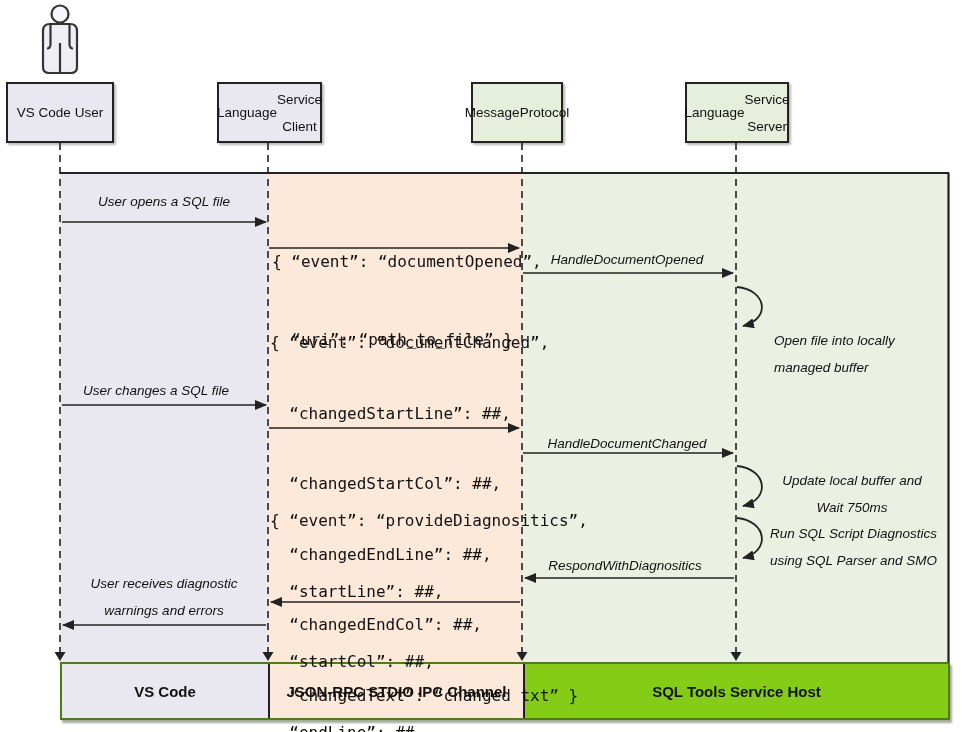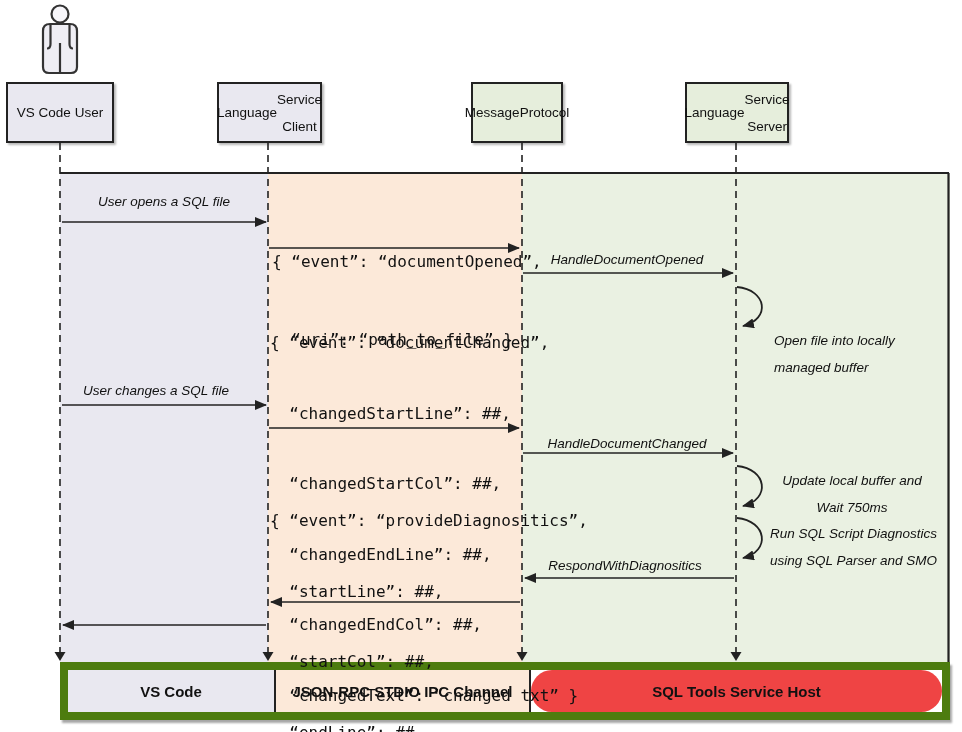--- a/index.html
+++ b/index.html
@@ -12,21 +12,21 @@
   .lane-host{left:522px;width:428px;background:#eaf1e2;}
   
   .hbox{position:absolute;top:82px;height:61px;border:2px solid #222;
         display:flex;flex-direction:row;justify-content:center;align-items:center;
         font-size:13.5px;line-height:27px;text-align:center;box-sizing:border-box;
         box-shadow:2px 2px 2px rgba(0,0,0,0.28);}
   .hbox.lav{background:#e9e8f0;}
   .hbox.grn{background:#e6eedc;}
   
   .footer-row{position:absolute;left:60px;top:662px;width:890px;height:58px;
-              border:8px solid #4d7c0f;box-sizing:border-box;display:flex;
+              border:2px solid #4d7c0f;box-sizing:border-box;display:flex;
               box-shadow:2px 3px 2px rgba(0,0,0,0.35);justify-content:space-between;}
   .fcell{display:flex;align-items:center;justify-content:center;
          font-weight:bold;font-size:15px;}
   .fdiv{width:2px;background:#222;}
   
   .msg-label{position:absolute;font-style:italic;font-size:13.5px;white-space:nowrap;}
   .center{text-align:center;}
   .json-block{position:absolute;font-family:"DejaVu Sans Mono",monospace;
               font-size:16px;white-space:pre;}
   .json-block div{white-space:pre;}
@@ -105,20 +105,24 @@
     <div>Message</div>
     <div>Protocol</div>
   </div>
   <div class="hbox grn" style="left:685px;width:104px;">
     <div>Language</div>
     <div>Service Server</div>
   </div>
 
   <div class="msg-label center" style="left:60px;width:208px;top:194px;">User opens a SQL file</div>
   <div class="msg-label center" style="left:52px;width:208px;top:383px;">User changes a SQL file</div>
+  <div class="msg-label center" style="left:60px;width:208px;top:570px;line-height:27px;">
+    <div>User receives diagnostic</div>
+    <div>warnings and errors</div>
+  </div>
   <div class="msg-label center" style="left:527px;width:200px;top:436px;">HandleDocumentChanged</div>
   <div class="msg-label center" style="left:527px;width:200px;top:252px;">HandleDocumentOpened</div>
   <div class="msg-label center" style="left:525px;width:200px;top:558px;">RespondWithDiagnositics</div>
 
   <div class="msg-label" style="left:774px;top:290px;line-height:27px;margin-top:37px;">
     <div>Open file into locally</div>
     <div>managed buffer</div>
   </div>
   <div class="msg-label center" style="left:752px;width:200px;top:467px;line-height:27px;">
     <div>Update local buffer and</div>
@@ -152,18 +156,18 @@
 
   <div class="footer-row">
     <div class="fcell" style="flex:0 0 206px;background:#e9e8f0;">
       <span>VS Code</span>
     </div>
     <div class="fdiv"></div>
     <div class="fcell" style="flex:0 0 253px;background:#fce9d9;">
       <span>JSON-RPC STDIO IPC Channel</span>
     </div>
     <div class="fdiv"></div>
-    <div class="fcell" style="flex:1;background:#ef4444;border-radius:25px;">
+    <div class="fcell" style="flex:1;background:#84cc16;">
       <span>SQL Tools Service Host</span>
     </div>
   </div>
 
 </div>
 
 </body></html>

